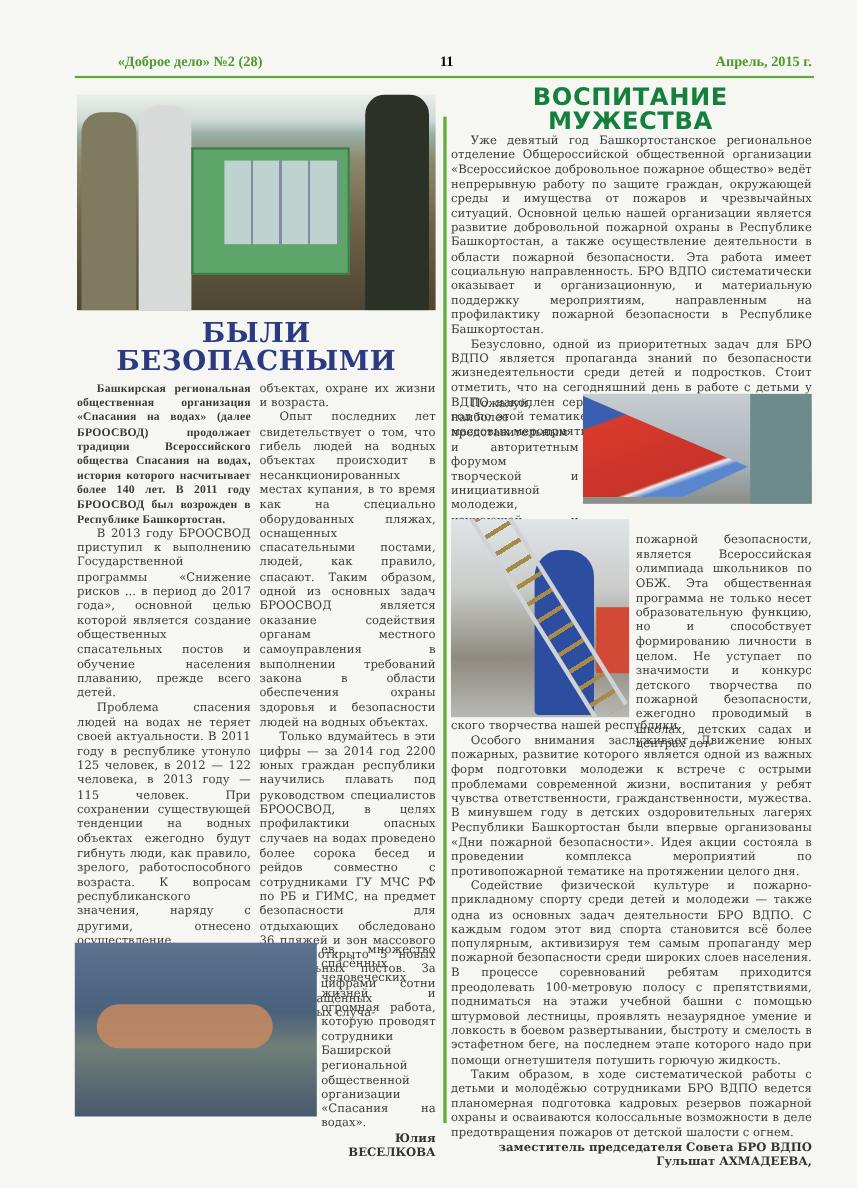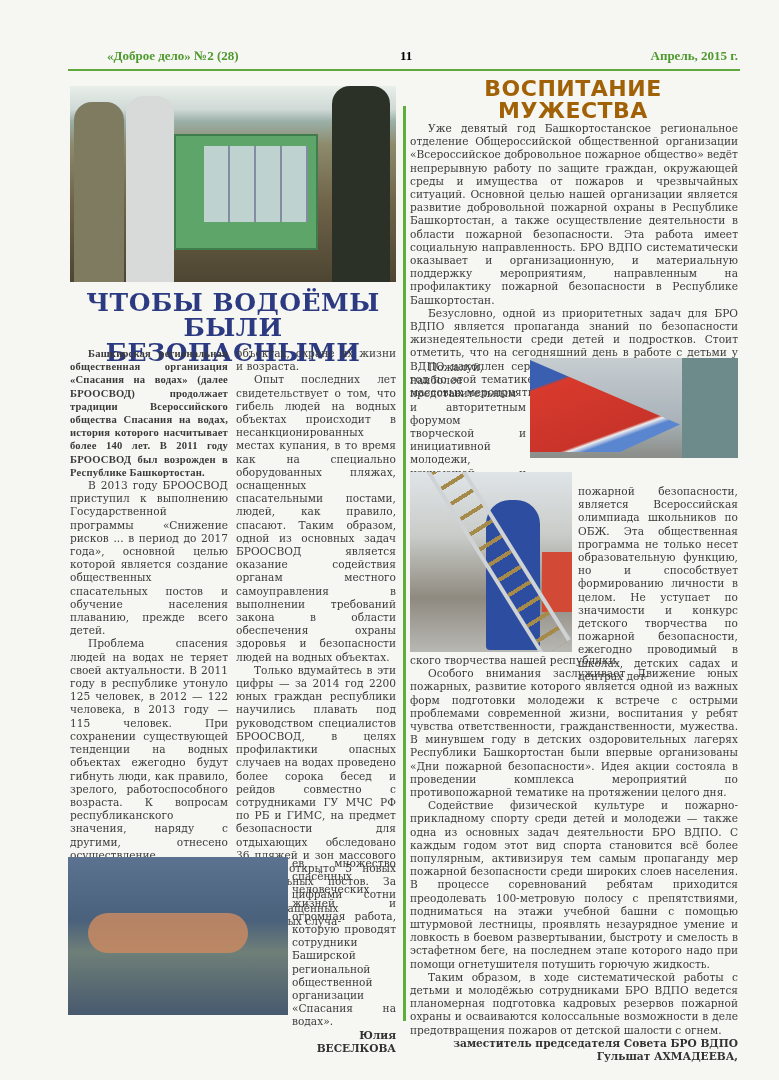--- a/index.html
+++ b/index.html
@@ -21,21 +21,21 @@
   .ph2 .swimmer { position:absolute; left:20px; top:56px; width:160px; height:40px; border-radius:30px; background:#c98a62; opacity:.85; }
   .ph3 { left:530px; top:358px; width:208px; height:100px; background:linear-gradient(180deg,#c7cdd1 0%,#aab4ba 60%,#8a8d88 100%); }
   .ph3 .flag { position:absolute; left:0; top:2px; width:150px; height:92px; background:linear-gradient(160deg,#3a5fb0 0%,#3a5fb0 20%,#d83a2c 22%,#c8332a 70%,#eee 72%,#5a86d0 76%); clip-path:polygon(0 0,100% 70%,60% 100%,0 100%); }
   .ph3 .bldg { position:absolute; right:0; top:0; width:56px; height:100px; background:#6e8b8c; }
   .ph4 { left:410px; top:472px; width:162px; height:180px; background:linear-gradient(180deg,#dfe4e8 0%,#c9ccc8 35%,#8f8a80 70%,#b8b8b4 100%); }
   .ph4 .ladder { position:absolute; left:10px; top:-10px; width:26px; height:230px; border-left:4px solid #cfd3d6; border-right:4px solid #cfd3d6; background:repeating-linear-gradient(180deg,transparent 0 14px,#a58a4a 14px 18px); transform:rotate(-32deg); transform-origin:top left; }
   .ph4 .fighter { position:absolute; left:76px; top:28px; width:54px; height:150px; background:#2d4ea0; border-radius:24px 24px 4px 4px; }
   .ph4 .tent { position:absolute; right:0; top:80px; width:30px; height:60px; background:#d24a36; }
   .title { position:absolute; font-family:"DejaVu Sans", sans-serif; font-weight:bold; text-align:center; line-height:1; letter-spacing:0.5px; }
   .t-left { left:70px; top:290px; width:326px; font-size:25px; color:#2c3a82; font-family:"DejaVu Serif", serif; }
-  .t-right { left:408px; top:78px; width:330px; font-size:22px; color:#a16207; }
+  .t-right { left:408px; top:78px; width:330px; font-size:22px; color:#15803d; }
   .green-bar { position:absolute; width:3px; background:#5fae3b; }
   .gb1 { left:403px; top:106px; height:915px; }
   .col { position:absolute; font-size:10.6px; line-height:13.2px; text-align:justify; color:#3c3c3c; }
   .col p { margin:0; text-indent:18px; }
   .col p.lead { font-weight:bold; color:#3a3a3a; letter-spacing:0.2px;font-family:Liberation Serif, serif; }
   .c1 { left:70px; top:347px; width:158px; }
   .c2 { left:236px; top:347px; width:160px; }
   .c2b { left:292px; top:857px; width:104px; }
   .c3 { left:410px; top:122px; width:328px; }
   .c3a { left:410px; top:361px; width:116px; }
@@ -56,21 +56,20 @@
 <div class="photo ph1">
   <div class="man m1"></div>
   <div class="man m2"></div>
   <div class="sign">
       <div class="grid"></div>
     </div>
   <div class="man m3"></div>
 </div>
 
 <div class="title t-left">
-  <div>ЧТОБЫ ВОДОЁМЫ</div>
   <div>БЫЛИ БЕЗОПАСНЫМИ</div>
 </div>
 
 <div class="col c1">
   <p class="lead">Башкирская региональная общественная организация «Спасания на водах» (далее БРООСВОД) продолжает традиции Всероссийского общества Спасания на водах, история которого насчитывает более 140 лет. В 2011 году БРООСВОД был возрожден в Республике Башкортостан.</p>
   <p>В 2013 году БРООСВОД приступил к выполнению Государственной программы «Снижение рисков ... в период до 2017 года», основной целью которой является создание общественных спасательных постов и обучение населения плаванию, прежде всего детей.</p>
   <p>Проблема спасения людей на водах не теряет своей актуальности. В 2011 году в республике утонуло 125 человек, в 2012 — 122 человека, в 2013 году — 115 человек. При сохранении существующей тенденции на водных объектах ежегодно будут гибнуть люди, как правило, зрелого, работоспособного возраста. К вопросам республиканского значения, наряду с другими, отнесено осуществление мероприятий по обеспечению безопасности людей на водных</p>
 </div>
 
 <div class="col c2">

